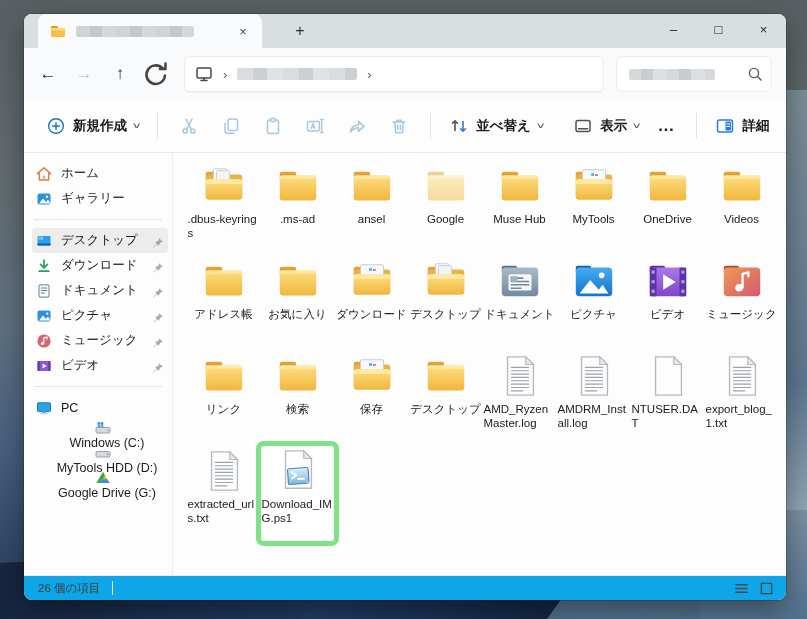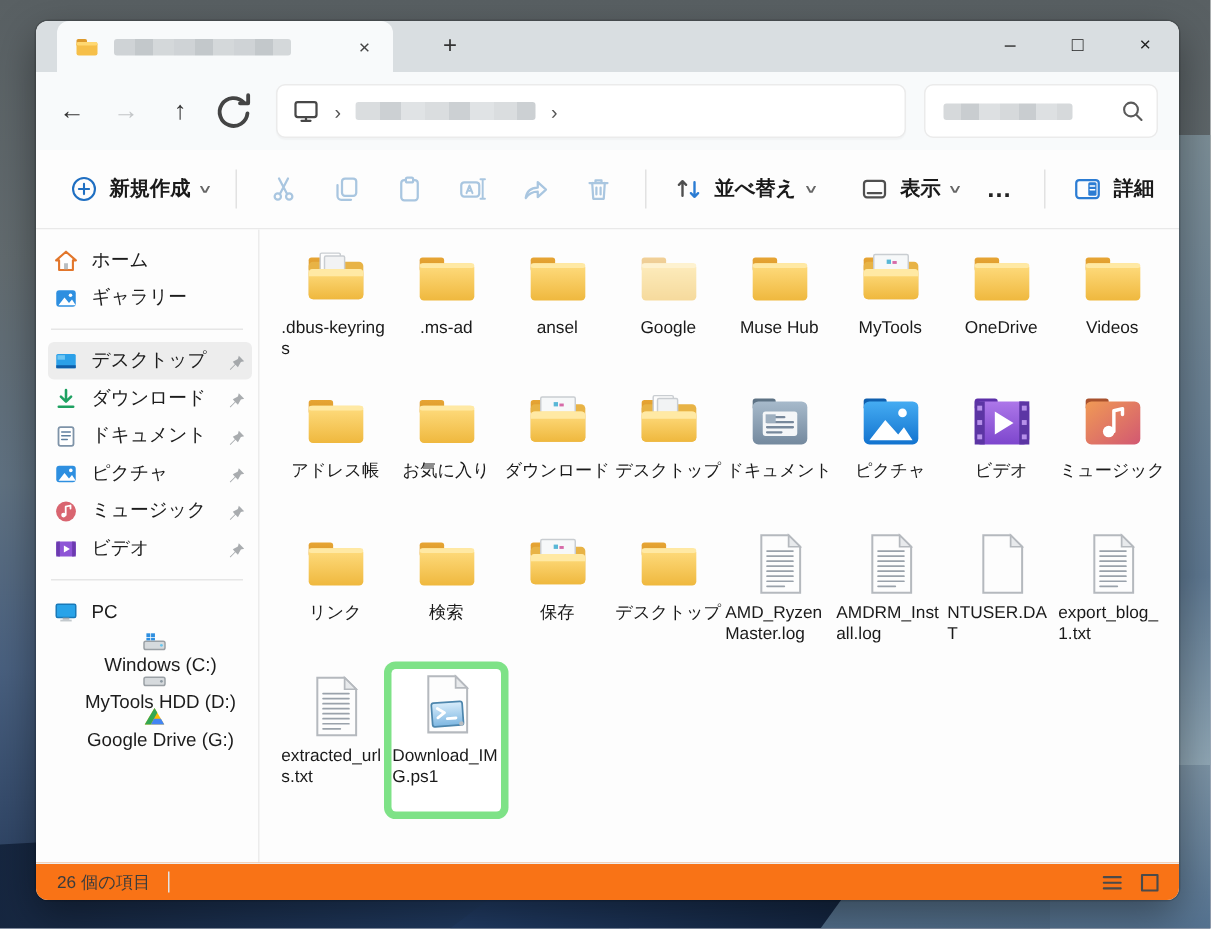--- a/index.html
+++ b/index.html
@@ -63,21 +63,21 @@
   .srow.indent{margin-left:22px;flex-direction:column;}
   .sdiv{height:1px;background:#e6e6e6;margin:8px 10px;}
   
   .gridwrap{flex:1 1 auto;padding:8px 0 0 14px;overflow:hidden;}
   .grid{display:grid;grid-template-columns:repeat(8,73px);grid-auto-rows:minmax(94px,auto);column-gap:1px;row-gap:1px;align-items:start;}
   .fitem{width:73px;display:flex;flex-direction:column;align-items:center;padding-top:2px;position:relative;}
   .ficon{width:46px;height:46px;}
   .flabel{font-size:11.5px;line-height:14px;color:#1a1a1a;text-align:left;word-break:break-all;margin-top:3px;max-width:72px;}
   .fitem.hl{box-shadow:0 0 0 5px var(--hl,#7ee287);border-radius:3px;background:#fff;padding-bottom:16px;z-index:2;}
   
-  .statusbar{height:24px;border-top:1px solid #eeeeee;background:#f97316;display:flex;align-items:center;padding:0 12px 0 14px;flex:0 0 auto;}
+  .statusbar{height:24px;border-top:1px solid #eeeeee;background:#0ea5e9;display:flex;align-items:center;padding:0 12px 0 14px;flex:0 0 auto;}
   .scount{font-size:11.5px;color:#3c3c3c;}
   .sbar-div{width:1px;height:14px;background:#e3e3e3;margin-left:12px;}
   .sb-right{margin-left:auto;display:flex;gap:10px;align-items:center;}
   .vicon{width:15px;height:15px;}
 </style>
 </head>
 <body>
 
 <svg width="0" height="0" style="position:absolute" aria-hidden="true">
   <defs>

